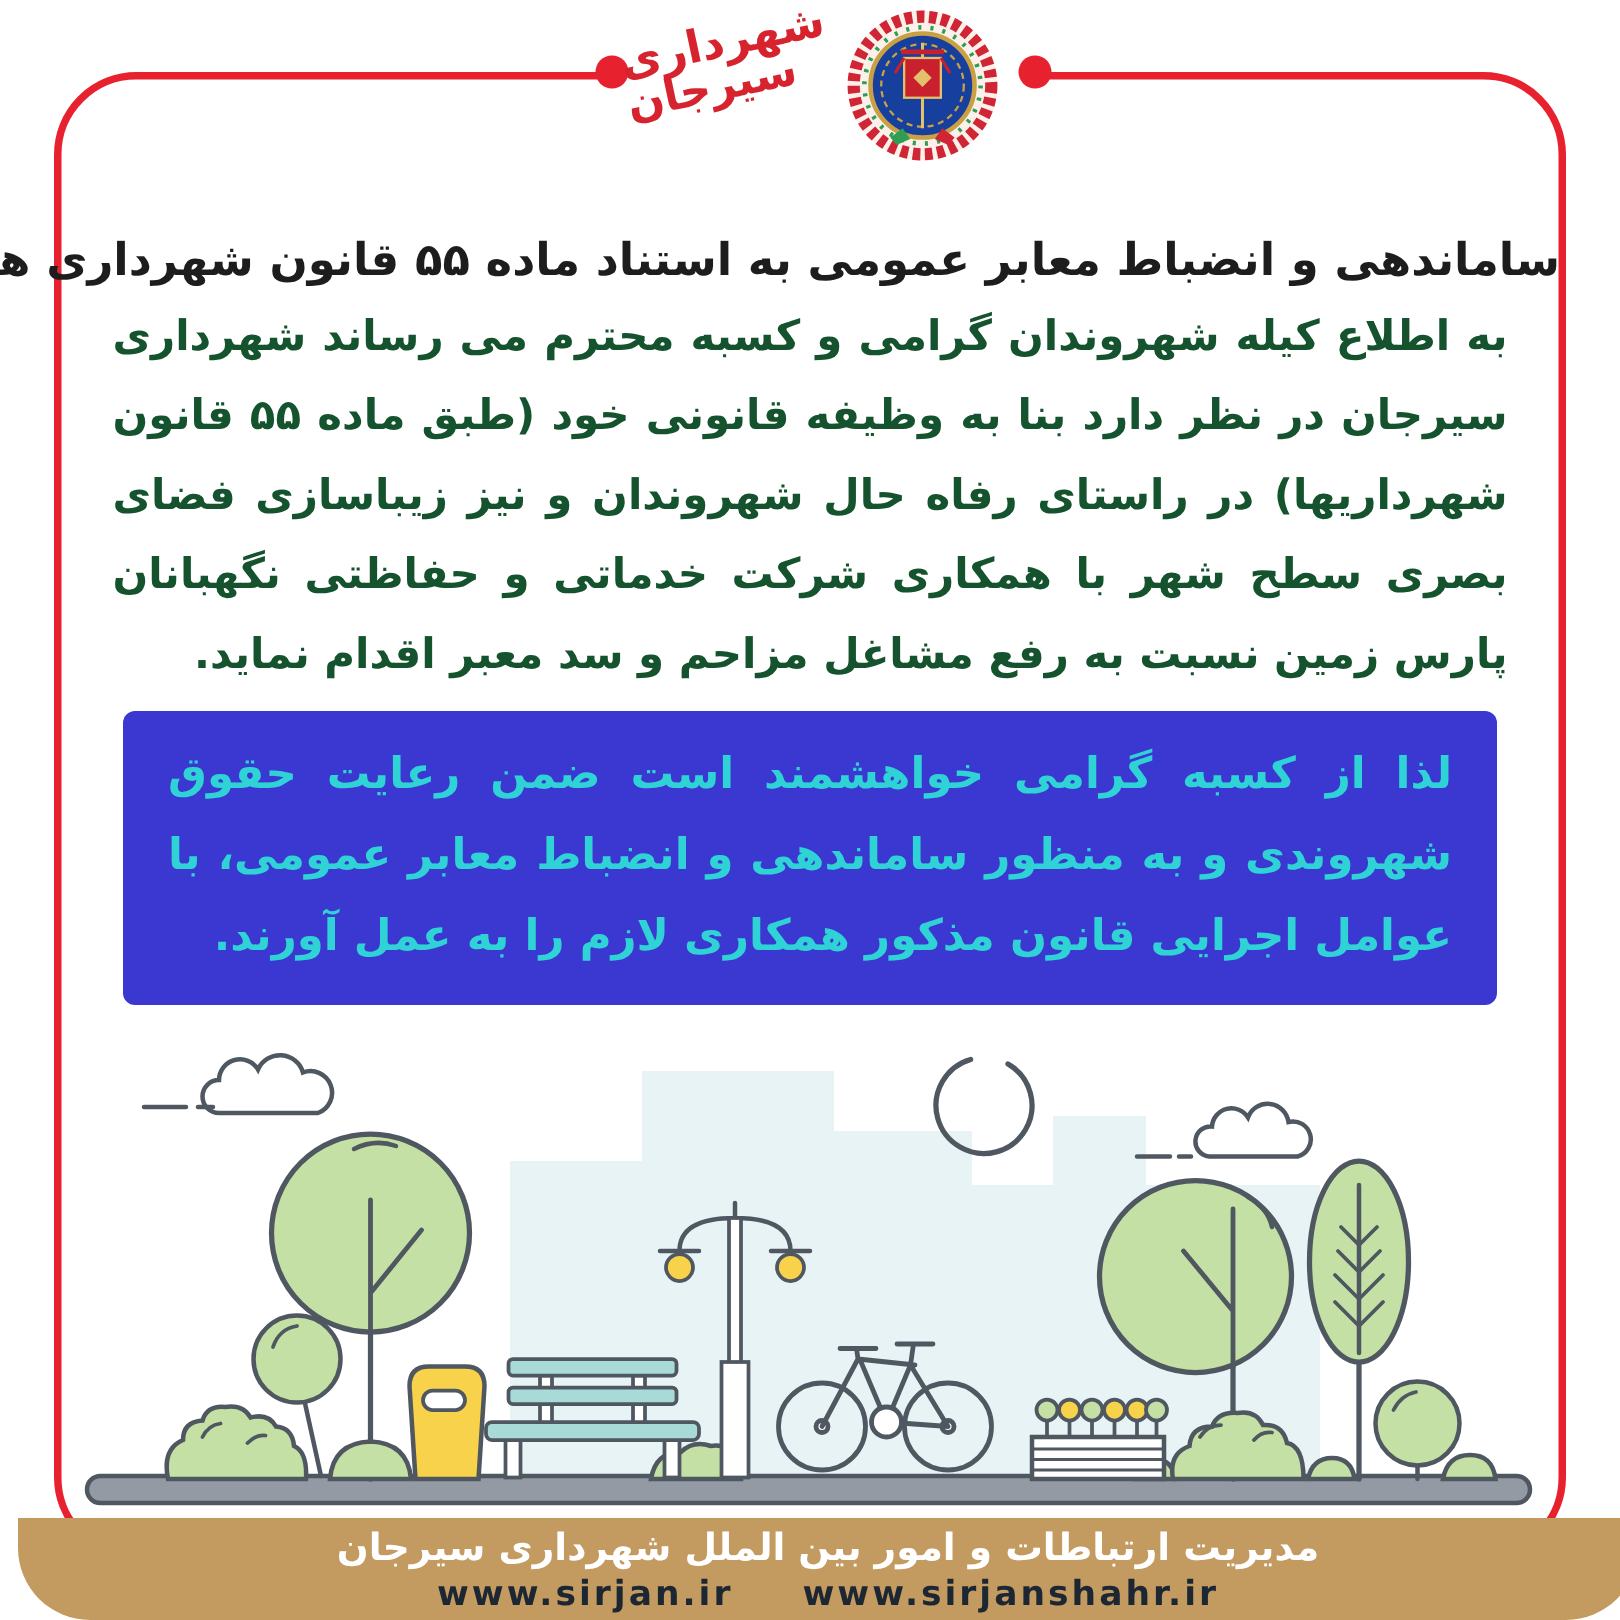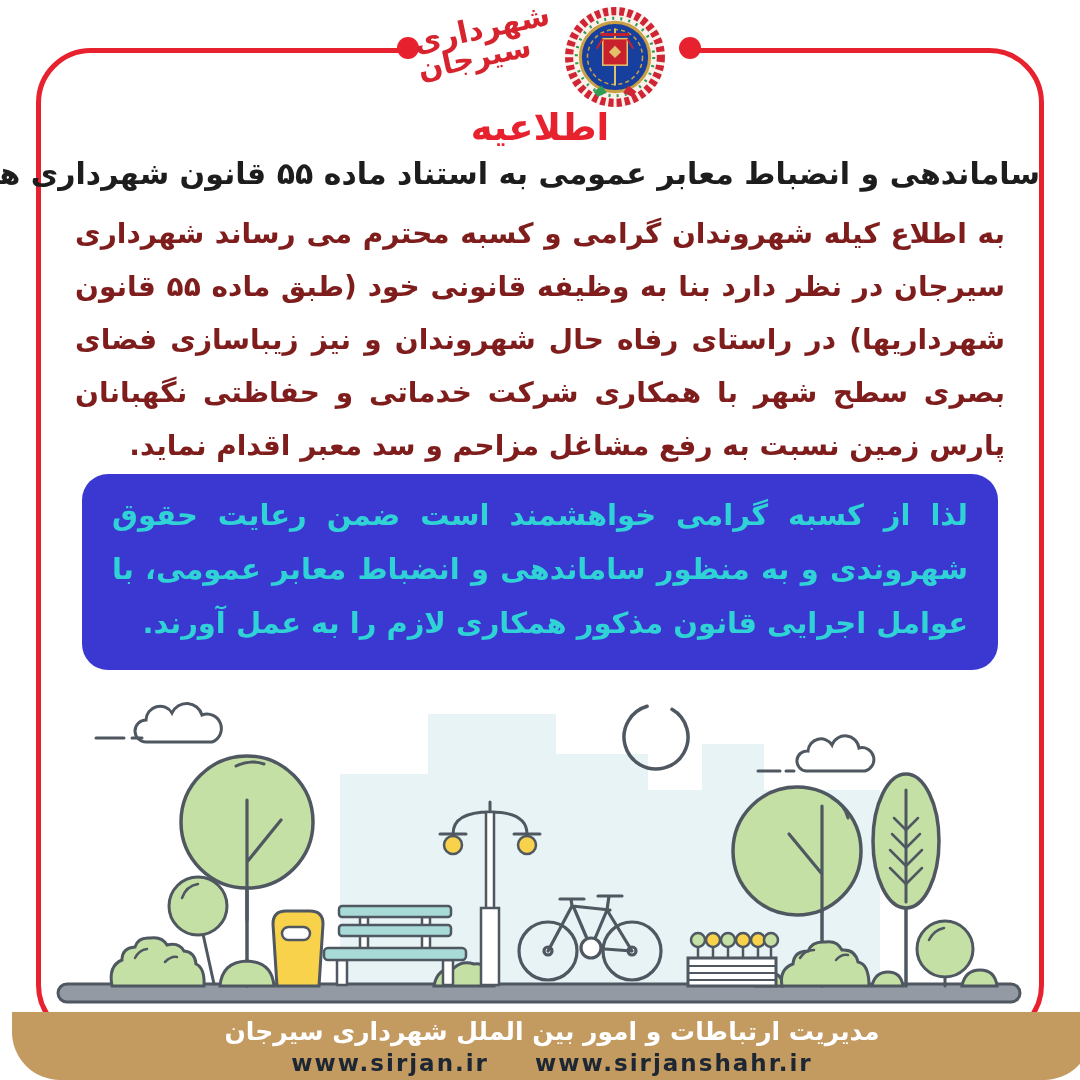--- a/index.html
+++ b/index.html
@@ -20,27 +20,27 @@
                transform:rotate(-12deg);text-align:center;font-weight:bold;line-height:0.92;}
   #calligraphy .w1{display:block;font-size:30px;}
   #calligraphy .w2{display:block;font-size:29px;padding-right:26px;}
   #emblem{left:562px;top:4px;width:106px;height:106px;z-index:4;}
 
   
   #kicker{left:0;top:106px;width:1080px;text-align:center;color:#e8212e;
           font-size:37px;font-weight:bold;z-index:2;}
   #headline{left:40px;top:156px;width:1000px;text-align:center;color:#1d1d1d;
             font-size:30px;font-weight:bold;white-space:nowrap;z-index:2;}
-  #body-par{left:75px;top:207px;width:930px;direction:rtl;text-align:justify;
-            color:#7f1d1d;font-size:28px;font-weight:bold;line-height:53px;z-index:2;}
+  #body-par{left:75px;top:197px;width:930px;direction:rtl;text-align:justify;
+            color:#14532d;font-size:28px;font-weight:bold;line-height:53px;z-index:2;}
   #body-par .emph{font-weight:bold;}
 
   
   #callout{left:82px;top:474px;width:916px;box-sizing:border-box;background:#3b37d1;
-           border-radius:26px;padding:14px 30px 20px 30px;z-index:2;}
+           border-radius:8px;padding:14px 30px 20px 30px;z-index:2;}
   #callout .txt{direction:rtl;text-align:justify;color:#2fd3d6;font-size:29px;
                 font-weight:bold;line-height:54px;}
 
   
   #park{left:0;top:660px;width:1080px;height:352px;z-index:2;}
 
   
   #footer{left:0;top:1012px;width:1080px;height:68px;background:#c39a5f;
           border-radius:0 0 48px 48px;z-index:6;margin-left:12px;}
   #footer .dept{position:absolute;left:0;top:5px;width:100%;text-align:center;color:#fff;
@@ -72,21 +72,20 @@
     <line x1="52" y1="24" x2="52" y2="80" stroke="#e3c06a" stroke-width="2"></line>
     <line x1="38" y1="30" x2="66" y2="30" stroke="#c8202c" stroke-width="3"></line>
     <rect x="40" y="34" width="24" height="26" fill="#c8202c" stroke="#e3c06a" stroke-width="1.5"></rect>
     <path d="M52,41 l6,6 -6,6 -6,-6 z" fill="#e3c06a"></path>
     <line x1="40" y1="34" x2="34" y2="44" stroke="#c8202c" stroke-width="2"></line>
     <line x1="64" y1="34" x2="70" y2="44" stroke="#c8202c" stroke-width="2"></line>
     <path d="M31,86 l8,-6 5,7 -9,4 z" fill="#2f9e54"></path>
     <path d="M73,86 l-8,-6 -5,7 9,4 z" fill="#cf2535"></path>
   </svg>
 
-  <div class="abs" id="kicker" dir="rtl">اطلاعیه</div>
   <div class="abs" id="headline" dir="rtl">ساماندهی و انضباط معابر عمومی به استناد ماده ۵۵ قانون شهرداری ها</div>
   <div class="abs" id="body-par" lang="fa">
     <span>به اطلاع کیله شهروندان گرامی و کسبه محترم می رساند شهرداری سیرجان در نظر دارد بنا به وظیفه قانونی خود </span><span class="emph">(طبق ماده ۵۵ قانون شهرداریها)</span><span> در راستای رفاه حال شهروندان و نیز زیباسازی فضای بصری سطح شهر با همکاری شرکت خدماتی و حفاظتی نگهبانان پارس زمین نسبت به رفع مشاغل مزاحم و سد معبر اقدام نماید.</span>
   </div>
 
   <div class="abs" id="callout">
     <div class="txt" lang="fa">لذا از کسبه گرامی خواهشمند است ضمن رعایت حقوق شهروندی و به منظور ساماندهی و انضباط معابر عمومی، با عوامل اجرایی قانون مذکور همکاری لازم را به عمل آورند.</div>
   </div>
 
   <svg class="abs" id="park" viewBox="0 660 1080 352">

